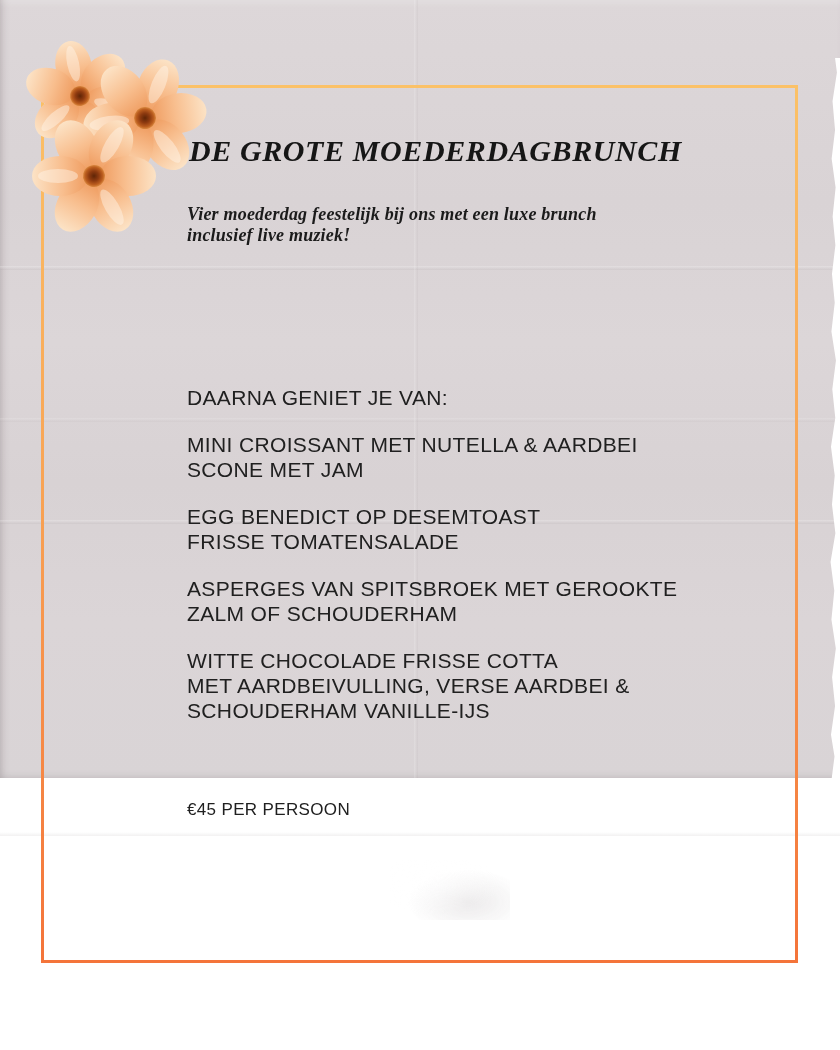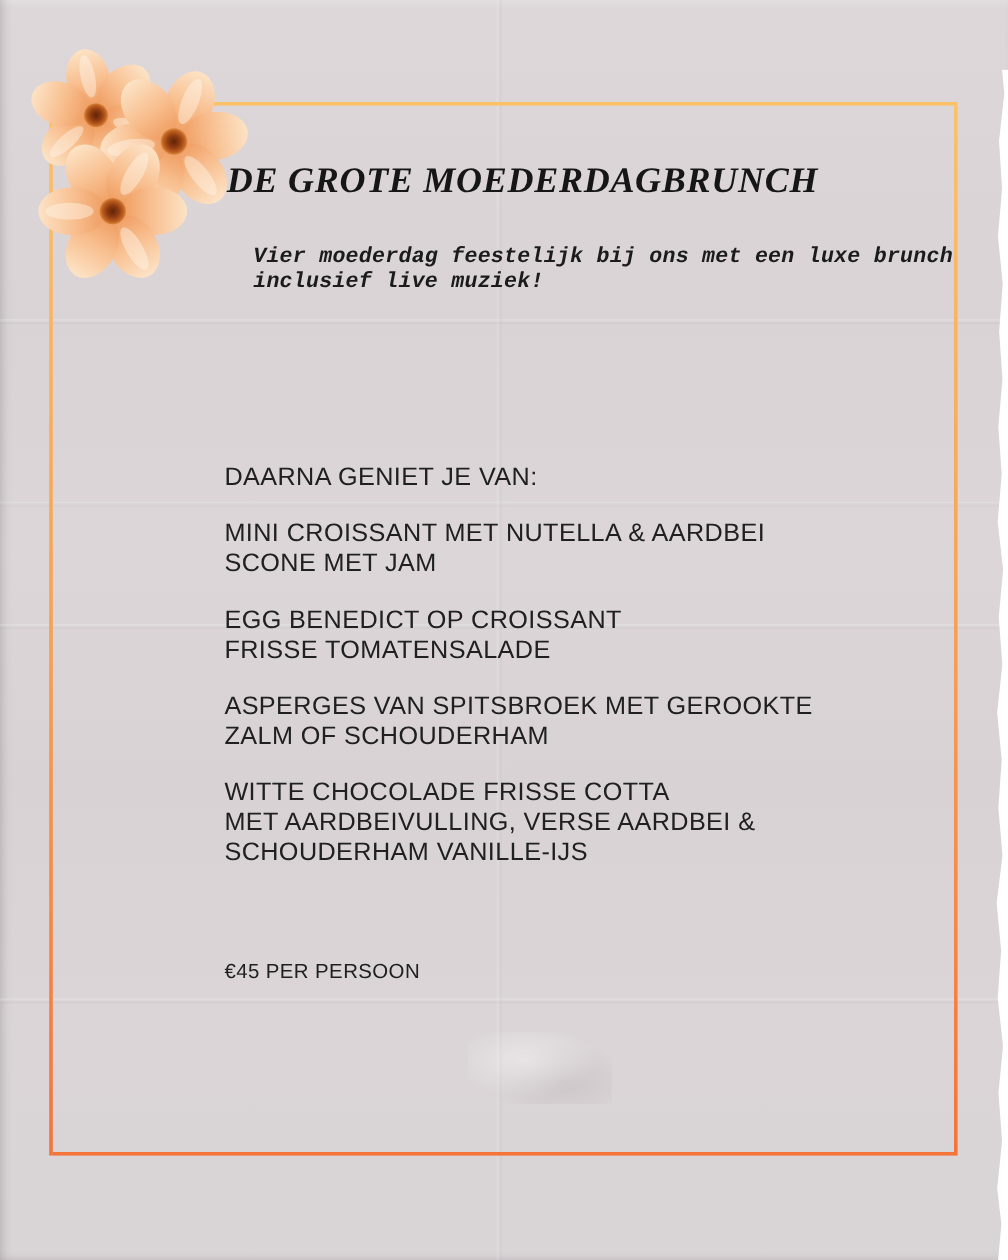--- a/index.html
+++ b/index.html
@@ -1,20 +1,20 @@
 <!DOCTYPE html>
 <html><head>
 <meta charset="utf-8">
 <style>
   * { margin: 0; padding: 0; box-sizing: border-box; }
   html, body { width: 840px; height: 1050px; background: #ffffff; overflow: hidden; }
   .screen {
     position: relative;
     width: 840px;
-    height: 1050px;
+    height: 778px;
     font-family: "Liberation Sans", sans-serif;
     background: #ffffff;
   }
   .paper {
     position: absolute;
     inset: 0;
     background: linear-gradient(180deg, #DDD7D9 0%, #D9D3D5 26%, #DCD6D8 44%, #D8D2D4 62%, #DBD5D7 80%, #D9D4D6 100%);
     box-shadow: inset 7px 0 9px -6px rgba(95,85,90,0.30),
                 inset 0 -5px 8px -5px rgba(95,85,90,0.18),
                 inset 0 6px 8px -6px rgba(255,255,255,0.5);
@@ -45,25 +45,24 @@
   .flowers { position: absolute; left: 18px; top: 33px; width: 206px; height: 216px; }
   .title {
     position: absolute; left: 189px; top: 134px;
     font-family: "Liberation Serif", serif;
     font-style: italic; font-weight: 700;
     font-size: 30px; line-height: 34px; letter-spacing: 0.6px;
     color: #161616; white-space: nowrap;
   }
   .intro {
     position: absolute; left: 187px; top: 204px;
-    font-family: Liberation Mono, monospace;
+    font-family: Liberation Serif, serif;
     font-style: italic; font-weight: 700;
     font-size: 18px; line-height: 21px; letter-spacing: 0.2px;
     color: #1b1b1b;
-    margin-left: 24px;
   }
   .intro-line { white-space: nowrap; }
   .menu {
     position: absolute; left: 187px; top: 363px;
     font-size: 21px; line-height: 25px; letter-spacing: 0.35px;
     color: #202020;
   }
   .menu-par { margin: 0 0 22px 0; }
   .menu-line { display: block; white-space: nowrap; }
   .price {
@@ -196,21 +195,21 @@
       <p class="menu-par">
       </p>
       <p class="menu-par">
         <span class="menu-line">DAARNA GENIET JE VAN:</span>
       </p>
       <p class="menu-par">
         <span class="menu-line">MINI CROISSANT MET NUTELLA &amp; AARDBEI</span>
         <span class="menu-line">SCONE MET JAM</span>
       </p>
       <p class="menu-par">
-        <span class="menu-line">EGG BENEDICT OP CROISSANT</span>
+        <span class="menu-line">EGG BENEDICT OP DESEMTOAST</span>
         <span class="menu-line">FRISSE TOMATENSALADE</span>
       </p>
       <p class="menu-par">
         <span class="menu-line">ASPERGES VAN SPITSBROEK MET GEROOKTE</span>
         <span class="menu-line">ZALM OF SCHOUDERHAM</span>
       </p>
       <p class="menu-par">
         <span class="menu-line">WITTE CHOCOLADE FRISSE COTTA</span>
         <span class="menu-line">MET AARDBEIVULLING, VERSE AARDBEI &amp;</span>
         <span class="menu-line">SCHOUDERHAM VANILLE-IJS</span>

